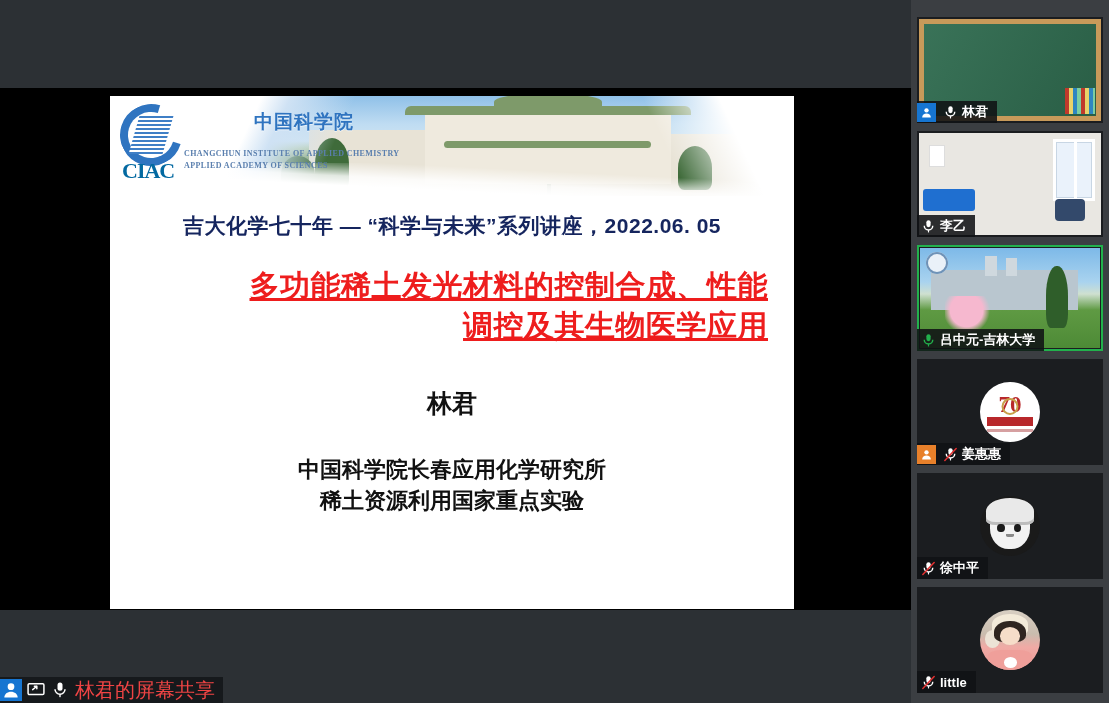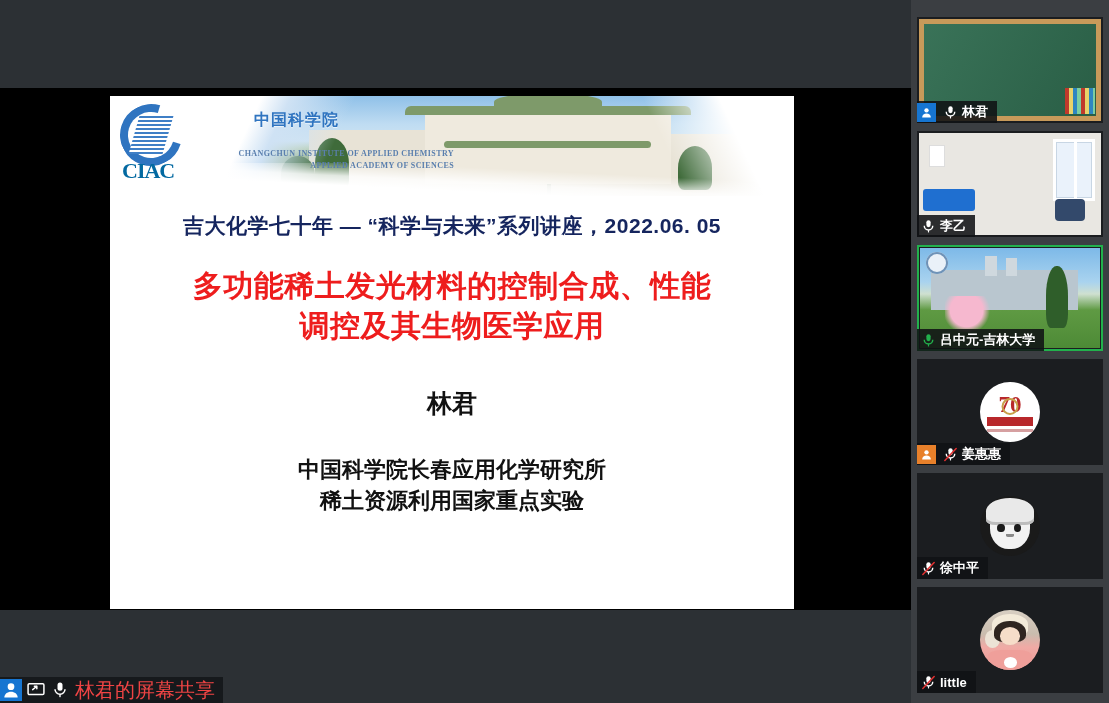--- a/index.html
+++ b/index.html
@@ -88,38 +88,38 @@
     background:repeating-linear-gradient(to bottom,#3f7fc6 0 2px,#fff 2px 4px);
   }
   .ciac-text {
     position:absolute; left:2px; top:54px; font-weight:bold; font-size:22px;
     letter-spacing:-1px; color:#0369a1; font-family:"Liberation Serif",serif;
   }
   .org-cn {
     margin-left:72px; margin-top:6px;
   }
   .org-cn .l1, .org-cn .l2 {
-    color:#2f74c0; font-weight:bold; font-size:16px; line-height:1.25;
+    color:#2f74c0; font-weight:bold; font-size:19px; line-height:1.25;
     letter-spacing:1px; text-shadow:0 1px 0 rgba(255,255,255,.6);
   }
   .org-en {
     position:absolute; left:74px; top:52px; width:270px;
     color:#5a7fae; font-size:8px; font-weight:bold; line-height:1.5;
-    font-family:"Liberation Serif",serif; letter-spacing:.4px; text-align:right;
+    font-family:"Liberation Serif",serif; letter-spacing:.4px; text-align:left;
   }
 
   
   .series-line {
     margin-top:16px; text-align:center;
     color:#15255e; font-weight:bold; font-size:21px; letter-spacing:.5px;
   }
   .main-title {
-    margin-top:26px; text-align:center;
+    margin-top:26px; text-align:right;
     color:#ee1d1d; font-weight:bold; font-size:30px; line-height:1.32;
-    letter-spacing:.5px; padding:0 26px;
+    letter-spacing:.5px; padding:0 26px;text-decoration:underline;
   }
   .author {
     margin-top:42px; text-align:center;
     color:#111; font-weight:bold; font-size:25px;
   }
   .affil {
     margin-top:34px; text-align:center;
     color:#111; font-weight:bold; font-size:22px; line-height:1.42;
   }
 

